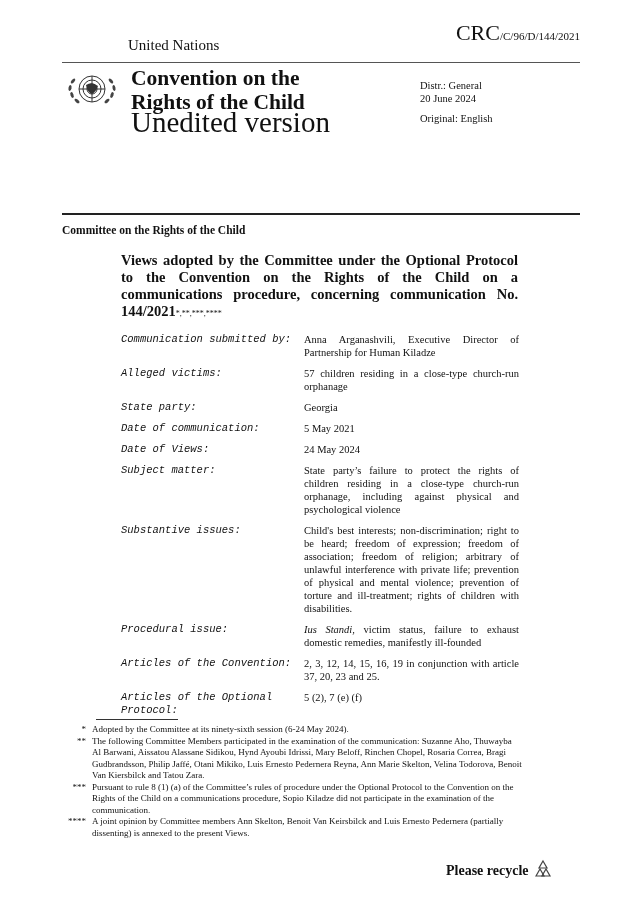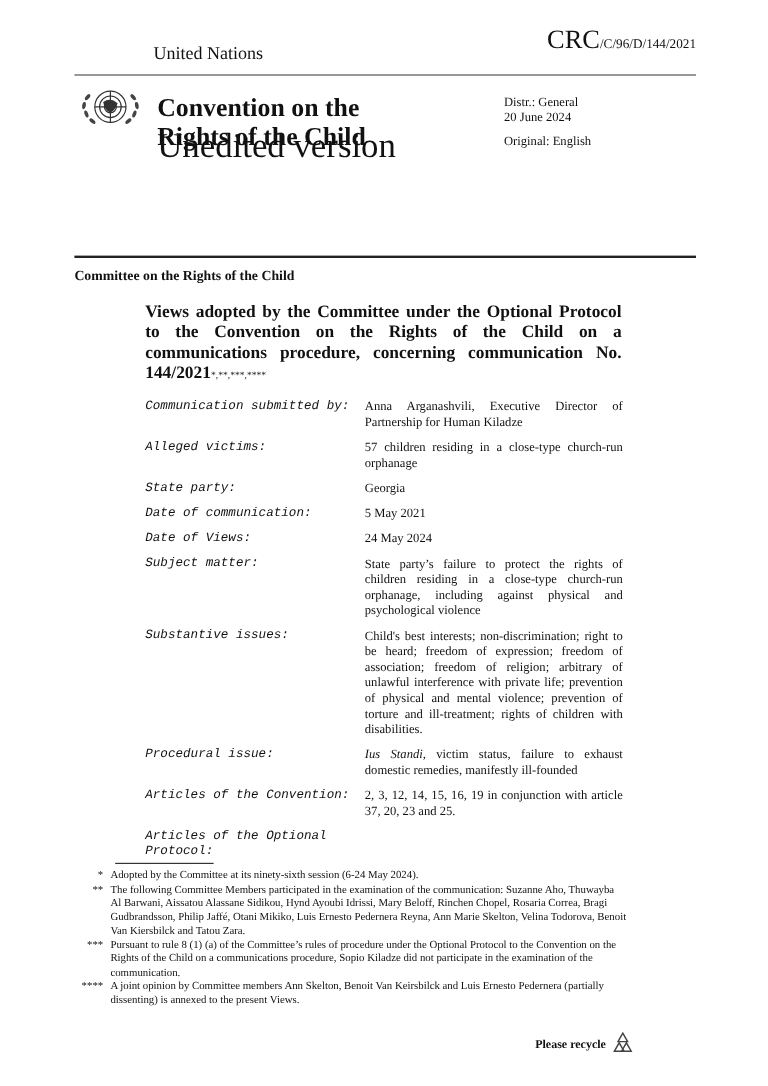--- a/index.html
+++ b/index.html
@@ -3,39 +3,39 @@
 <meta charset="utf-8">
 <style>
   html, body { margin: 0; padding: 0; background: #ffffff; }
   body { width: 640px; height: 905px; position: relative; overflow: hidden; color: #111; font-family: "Liberation Serif", "DejaVu Serif", serif; }
   .abs { position: absolute; }
   .un-name { left: 128px; top: 37px; font-size: 15px; }
   .symbol { right: 60px; top: 20px; font-size: 22px; white-space: nowrap; }
   .symbol .small { font-size: 11px; }
   .rule-top { left: 62px; top: 62px; width: 518px; height: 0; border-top: 1.5px solid #555; }
   .logo { left: 64px; top: 67px; width: 56px; height: 44px; }
-  .title { left: 131px; top: 66px; font-size: 21.5px; font-weight: bold; line-height: 24px; margin-top: 12px; }
+  .title { left: 131px; top: 66px; font-size: 21.5px; font-weight: bold; line-height: 24px; }
   .unedited { left: 131px; top: 106px; font-size: 29px; font-weight: normal; }
   .distr { left: 420px; top: 79px; font-size: 10.5px; line-height: 13px; }
   .original { left: 420px; top: 113px; font-size: 10.5px; }
   .rule-thick { left: 62px; top: 213px; width: 518px; height: 0; border-top: 2px solid #222; }
   .committee { left: 62px; top: 224px; font-size: 11.5px; font-weight: bold; }
   .views-title { left: 121px; top: 252px; width: 397px; font-size: 14.5px; font-weight: bold; line-height: 17px; text-align: justify; }
   .views-title .stars { font-size: 8px; font-weight: normal; }
   .meta { left: 121px; top: 333px; width: 398px; font-size: 10.5px; }
   .meta-row { display: flex; margin-bottom: 8px; line-height: 13px; }
   .meta-label { width: 183px; flex: none; font-style: italic; font-family: Liberation Mono, monospace; }
   .meta-value { flex: 1; text-align: justify; }
   .meta-value .it { font-style: italic; }
   .fn-rule { left: 96px; top: 719px; width: 82px; height: 0; border-top: 1px solid #333; }
   .footnotes { left: 62px; top: 724px; width: 460px; font-size: 9px; line-height: 11.5px; }
   .fn { display: flex; }
   .fn-mark { width: 24px; flex: none; text-align: right; padding-right: 6px; }
   .fn-text { flex: 1; }
-  .recycle { left: 446px; top: 858px; font-size: 10px; font-weight: bold; display: flex; align-items: center; gap: 3px; }
+  .recycle { left: 446px; top: 858px; font-size: 14px; font-weight: bold; display: flex; align-items: center; gap: 3px; }
 </style>
 </head>
 <body>
 
 <div class="abs un-name">United Nations</div>
 <div class="abs symbol"><span>CRC</span><span class="small">/C/96/D/144/2021</span></div>
 <div class="abs rule-top"></div>
 
 <div class="abs logo">
   <svg width="56" height="44" viewBox="0 0 56 44">
@@ -109,20 +109,21 @@
   <div class="meta-row">
       <div class="meta-label">Procedural issue:</div>
       <div class="meta-value"><span class="it">Ius Standi</span><span>, victim status, failure to exhaust domestic remedies, manifestly ill-founded</span></div>
     </div>
   <div class="meta-row">
       <div class="meta-label">Articles of the Convention:</div>
       <div class="meta-value">2, 3, 12, 14, 15, 16, 19 in conjunction with article 37, 20, 23 and 25.</div>
     </div>
   <div class="meta-row">
       <div class="meta-label">Articles of the Optional Protocol:</div>
+      <div class="meta-value">5 (2), 7 (e) (f)</div>
     </div>
 </div>
 
 <div class="abs fn-rule"></div>
 <div class="abs footnotes">
   <div class="fn">
       <span class="fn-mark">*</span>
       <span class="fn-text">Adopted by the Committee at its ninety-sixth session (6-24 May 2024).</span>
     </div>
   <div class="fn">

